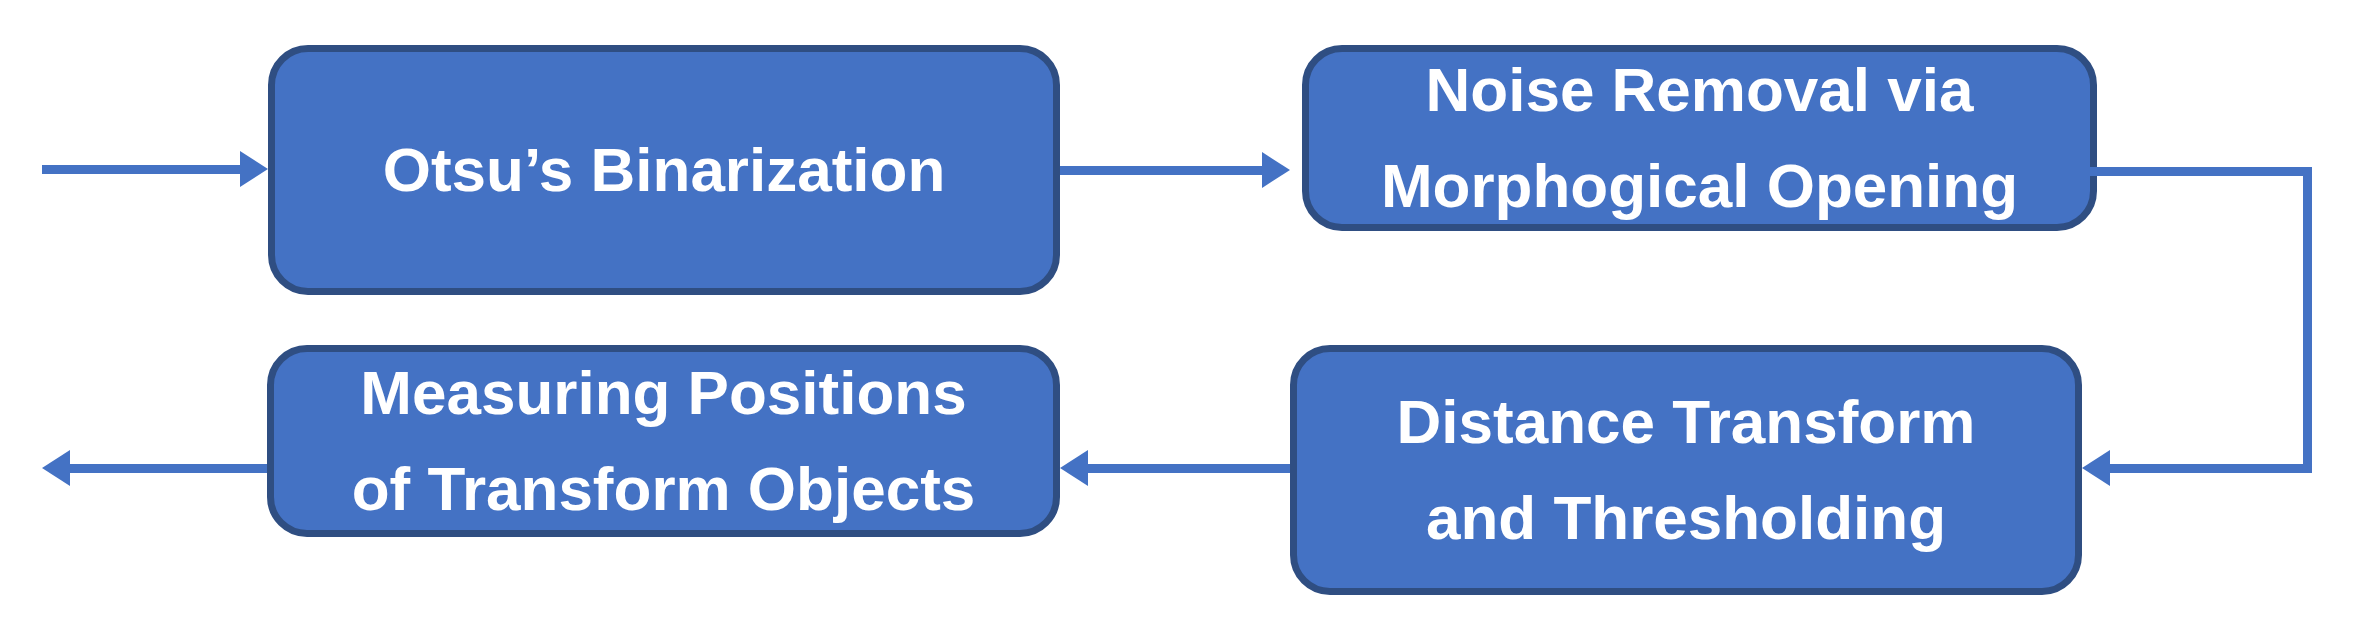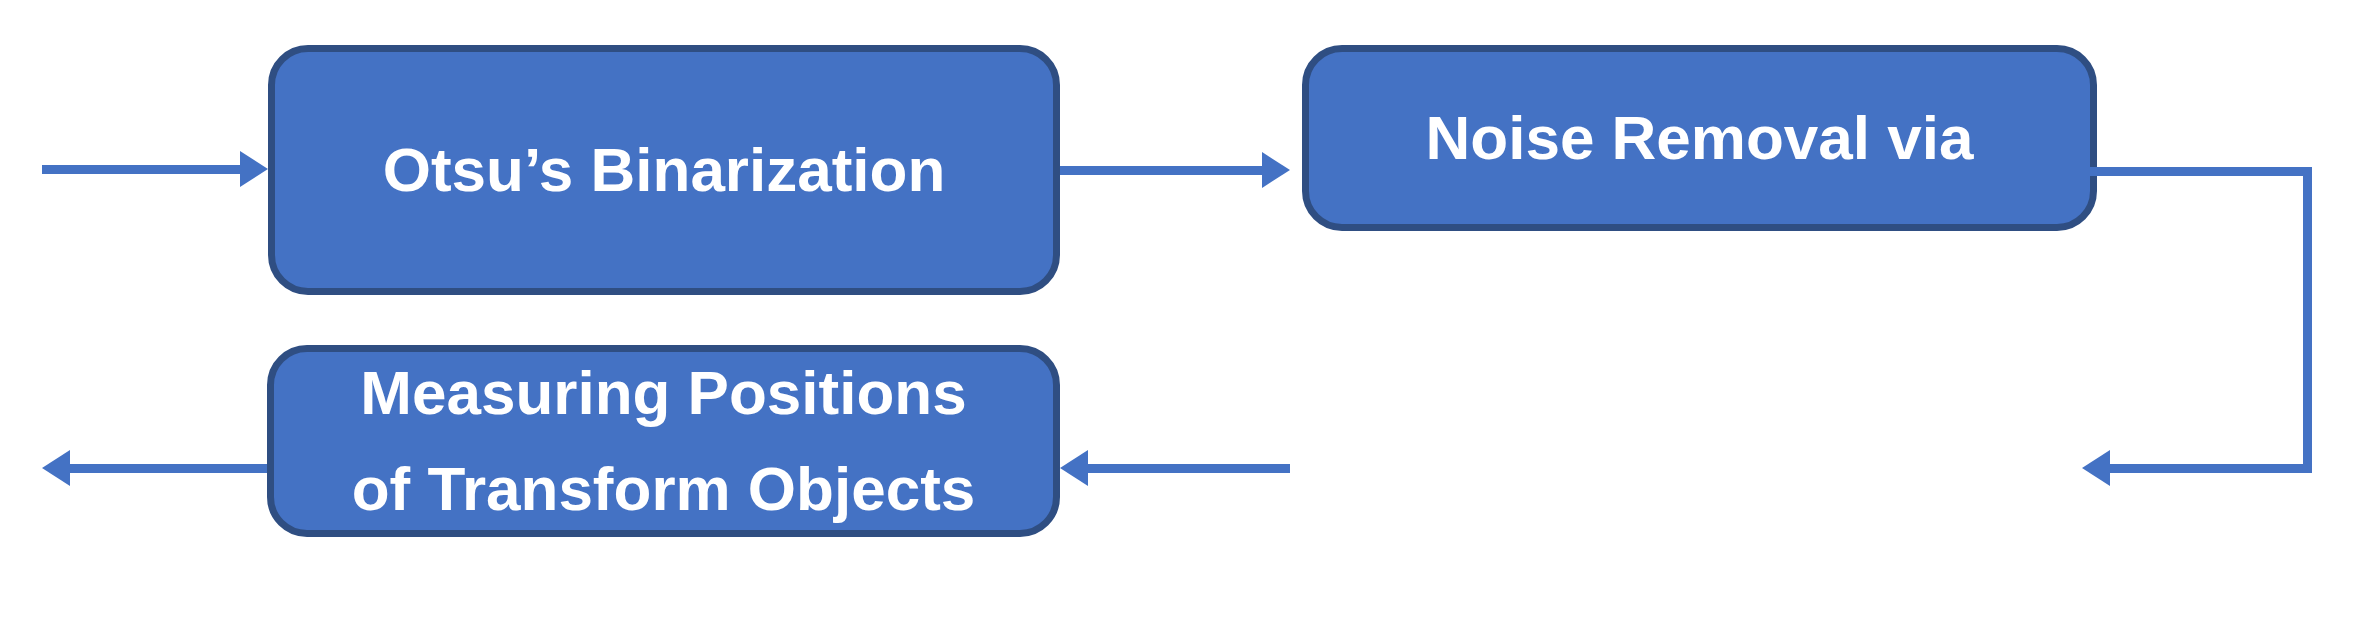--- a/index.html
+++ b/index.html
@@ -81,22 +81,27 @@
 
 <div class="canvas">
 
   <div class="node" id="node-otsu">
     <div class="node-line">Otsu’s Binarization</div>
     <div class="node-line"></div>
   </div>
 
   <div class="node" id="node-noise">
     <div class="node-line">Noise Removal via</div>
+    <div class="node-line">Morphogical Opening</div>
   </div>
 
+  <div class="node" id="node-distance">
+    <div class="node-line">Distance Transform</div>
+    <div class="node-line">and Thresholding</div>
+  </div>
 
   <div class="node" id="node-measuring">
     <div class="node-line">Measuring Positions</div>
     <div class="node-line">of Transform Objects</div>
   </div>
 
   <div class="cline" id="in-line"></div>
   <div class="ahead right" id="in-head"></div>
 
   <div class="cline" id="e1-line"></div>

